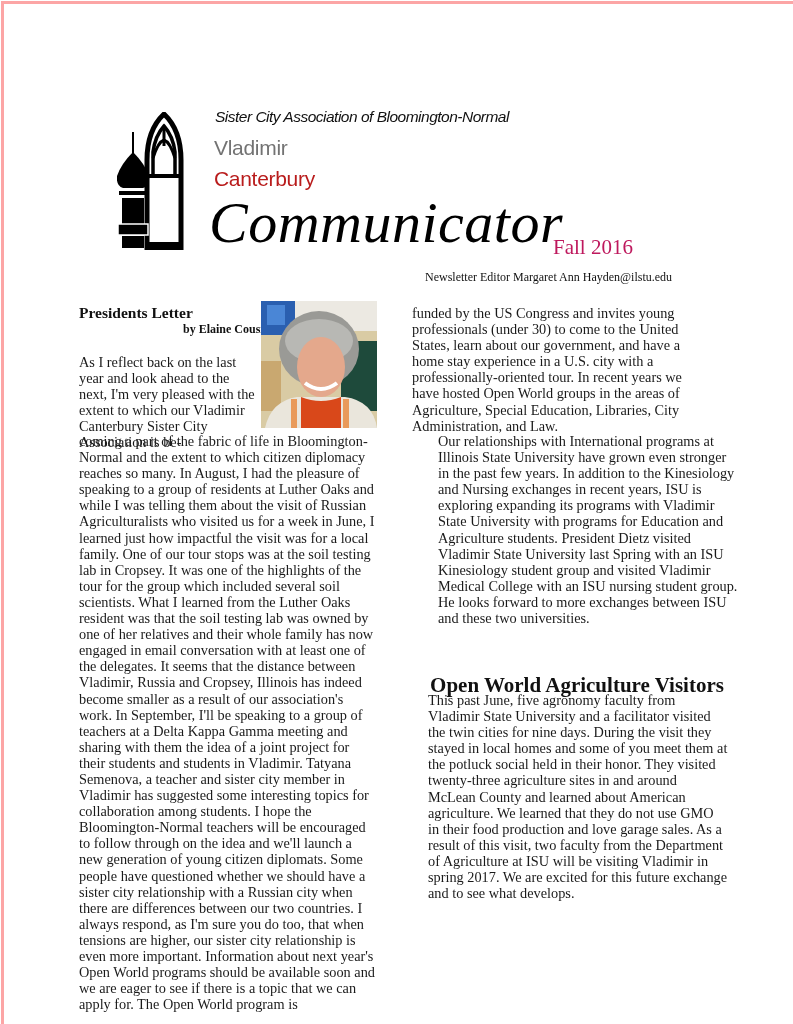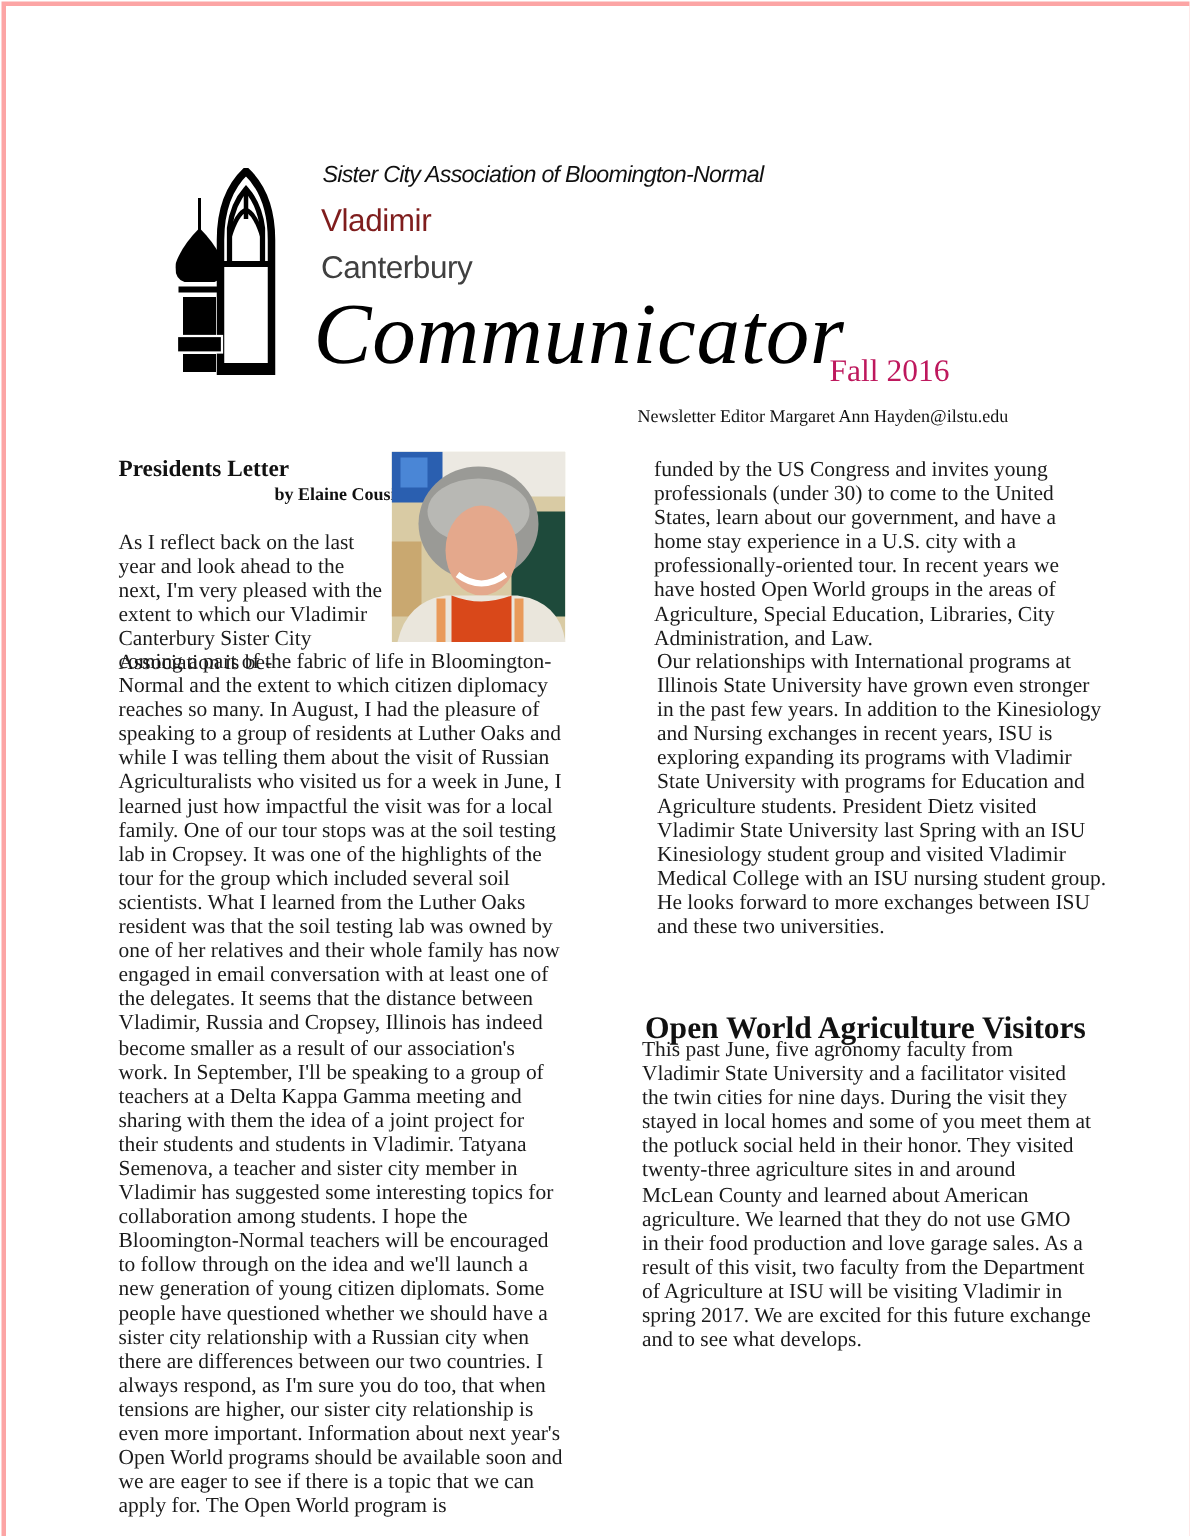--- a/index.html
+++ b/index.html
@@ -1,26 +1,26 @@
 <!DOCTYPE html>
 <html><head>
 <meta charset="utf-8">
 <style>
   html, body { margin: 0; padding: 0; background: #ffffff; }
   body { width: 793px; height: 1024px; position: relative; overflow: hidden; font-family: "Liberation Serif", "DejaVu Serif", serif; color: #111; }
   .page { position: absolute; left: 1px; top: 1px; width: 789px; height: 1020px; border: 3px solid #fca5a5; background: #fff; }
   .logo { position: absolute; left: 113px; top: 108px; width: 68px; height: 138px; }
   .assoc { position: absolute; left: 211px; top: 104px; font-family: "Liberation Sans", "DejaVu Sans", sans-serif; font-style: italic; font-size: 15.5px; letter-spacing: -0.5px; color: #111; }
-  .city1 { position: absolute; left: 210px; top: 132px; font-family: "Liberation Sans", "DejaVu Sans", sans-serif; font-size: 21px; color: #7f1d1d; letter-spacing: -0.3px; }
-  .city2 { position: absolute; left: 210px; top: 163px; font-family: "Liberation Sans", "DejaVu Sans", sans-serif; font-size: 21px; color: #404040; letter-spacing: -0.3px; }
+  .city1 { position: absolute; left: 210px; top: 132px; font-family: "Liberation Sans", "DejaVu Sans", sans-serif; font-size: 21px; color: #737373; letter-spacing: -0.3px; }
+  .city2 { position: absolute; left: 210px; top: 163px; font-family: "Liberation Sans", "DejaVu Sans", sans-serif; font-size: 21px; color: #b91c1c; letter-spacing: -0.3px; }
   .masthead { position: absolute; left: 205px; top: 190px; font-family: "Liberation Serif", "DejaVu Serif", serif; font-style: italic; font-size: 58px; color: #000; letter-spacing: 0.5px; line-height: 1; }
   .issue { position: absolute; left: 549px; top: 231px; font-size: 21px; color: #be185d; }
   .editor { position: absolute; left: 421px; top: 266px; font-size: 12px; color: #111; }
   .col-left { position: absolute; left: 75px; top: 300px; width: 300px; font-family: Liberation Serif, serif; }
-  .col-right { position: absolute; left: 432px; top: 301px; width: 298px; }
+  .col-right { position: absolute; left: 408px; top: 301px; width: 298px; }
   .h-title { font-weight: bold; font-size: 15.5px; margin: 0; line-height: 18px; }
   .h-by { font-weight: bold; font-size: 12px; margin: 0; line-height: 15px; text-align: center; }
   .body-text { font-size: 14.3px; line-height: 16.1px; margin: 0; text-align: left; color: #1a1a1a; }
   .photo { position: absolute; left: 257px; top: 297px; width: 116px; height: 127px; overflow: hidden; }
   .lead { margin-top: 17px; width: 182px; }
   .cont { position: absolute; left: 75px; top: 429px; width: 300px; }
   .sec-head { position: absolute; left: 424px; top: 652px; width: 298px; text-align: center; font-weight: bold; font-size: 21px; }
   .sec-body { position: absolute; left: 424px; top: 688px; width: 300px; }
   .para2 { position: absolute; left: 434px; top: 429px; width: 300px; }
 </style>

